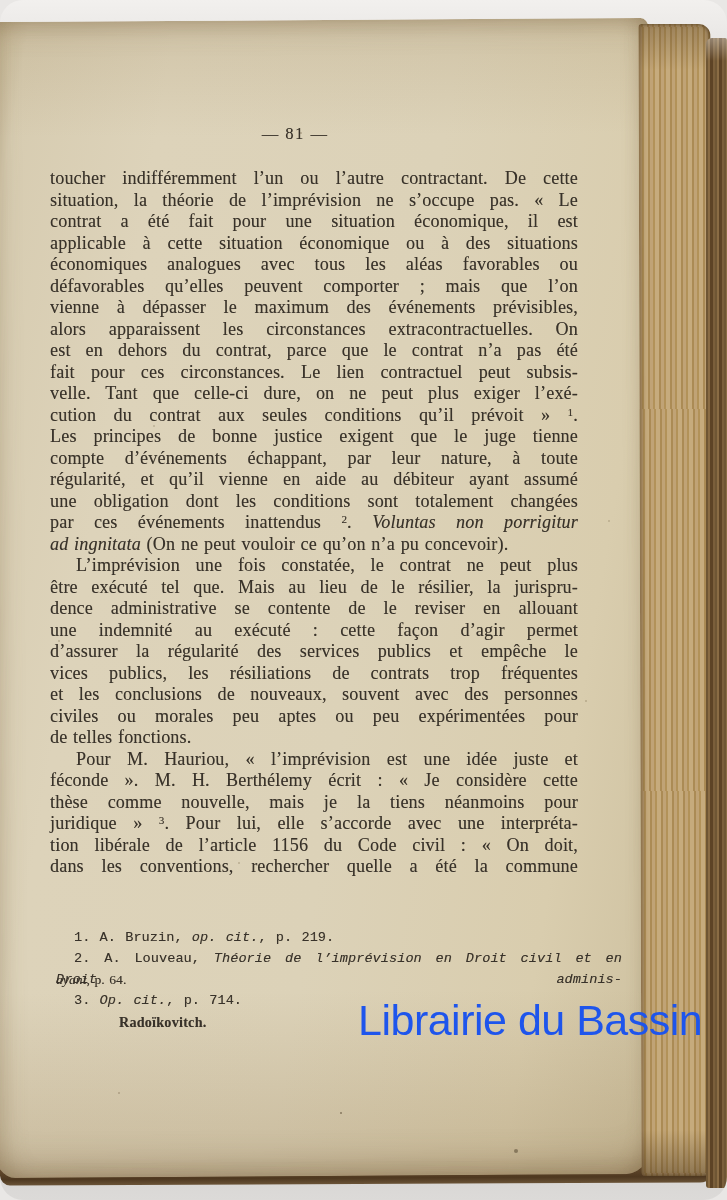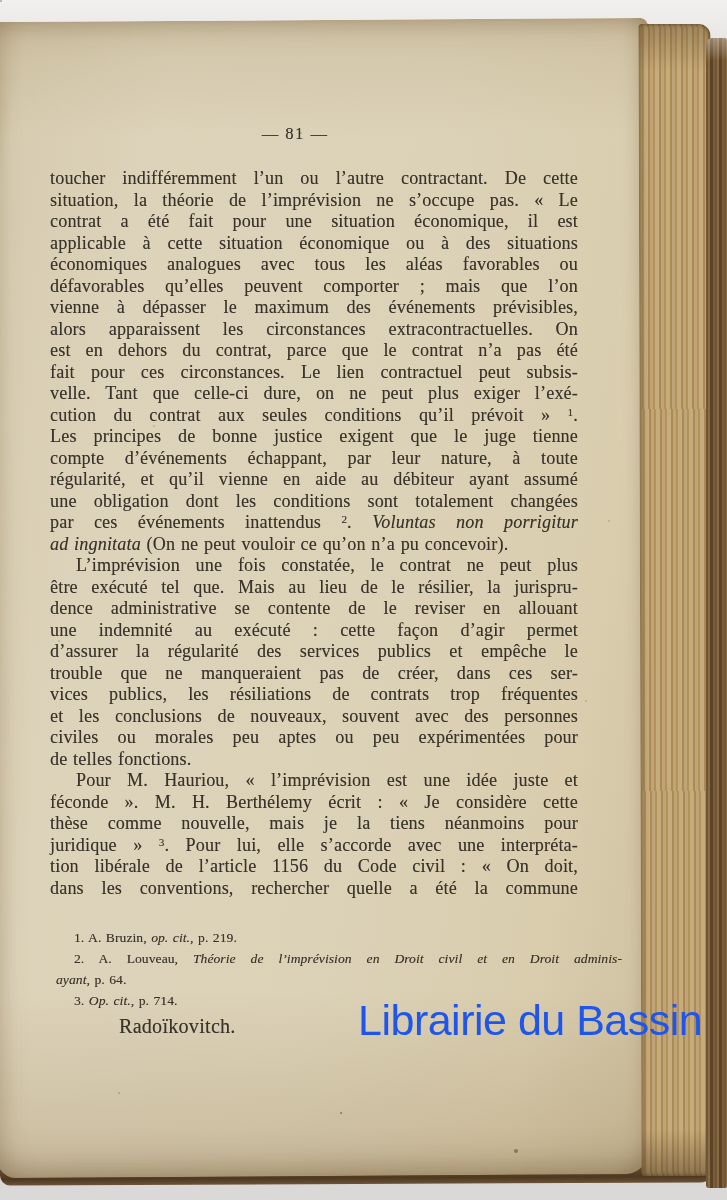--- a/index.html
+++ b/index.html
@@ -6,20 +6,21 @@
   body{
     width:727px;height:1200px;
     font-family:"Liberation Serif", serif;
     background:#e9e7e5;
     overflow:hidden;
   }
   .photo{
     position:relative;width:727px;height:1200px;
     background:linear-gradient(180deg,#f2f0ee 0%,#eae8e6 3%,#e6e4e2 80%,#d2d0ce 94%,#dcdad8 100%);
     overflow:hidden;
+    border-radius:23px;
   }
   
   .bottom-cover{
     position:absolute;left:0px;top:1164px;width:716px;height:20px;
     background:linear-gradient(180deg,#6b4f30 0%,#4e3820 70%,#6a5337 100%);
     border-radius:0 0 16px 10px;
     transform:rotate(-0.25deg);
     z-index:1;
   }
   
@@ -89,24 +90,24 @@
   }
   .line.ragged{text-align:right;text-align-last:left;word-spacing:1px;}
   .body .ind{text-indent:26px;}
   .it{font-style:italic;}
   .sup{font-size:11px;line-height:0;position:relative;top:-5px;}
   .footnotes{
     position:absolute;left:56px;top:927px;width:566px;z-index:5;
     font-size:13.5px;word-spacing:2.5px;letter-spacing:.1px;
   }
   .footnotes .line{line-height:21px;height:21px;}
-  .footnotes .ind{text-indent:18px;}
+  .footnotes .ind{text-indent:18px;font-family:Liberation Mono, monospace;}
   .signature{
     position:absolute;left:119px;top:1015px;z-index:5;
-    font-size:20px;font-weight:normal;letter-spacing:.3px;
+    font-size:14px;font-weight:bold;letter-spacing:.3px;
   }
   .watermark{
     position:absolute;left:358px;top:996px;z-index:8;
     font-family:"Liberation Sans", sans-serif;
     font-size:43px;font-weight:400;white-space:nowrap;
     letter-spacing:-0.5px;
     text-align:center;
   }
 </style>
 </head>
@@ -141,21 +142,20 @@
         <div class="line"><span>une obligation dont les conditions sont totalement changées</span></div>
         <div class="line"><span>par ces événements inattendus </span><span class="sup">2</span><span>. </span><span class="it">Voluntas non porrigitur</span></div>
         <div class="line ragged"><span class="it">ad ingnitata</span><span> (On ne peut vouloir ce qu’on n’a pu concevoir).</span></div>
       </div>
       <div class="para">
         <div class="line ind"><span>L’imprévision une fois constatée, le contrat ne peut plus</span></div>
         <div class="line"><span>être exécuté tel que. Mais au lieu de le résilier, la jurispru-</span></div>
         <div class="line"><span>dence administrative se contente de le reviser en allouant</span></div>
         <div class="line"><span>une indemnité au exécuté : cette façon d’agir permet</span></div>
         <div class="line"><span>d’assurer la régularité des services publics et empêche le</span></div>
-        <div class="line"><span>trouble que ne manqueraient pas de créer, dans ces ser-</span></div>
         <div class="line"><span>vices publics, les résiliations de contrats trop fréquentes</span></div>
         <div class="line"><span>et les conclusions de nouveaux, souvent avec des personnes</span></div>
         <div class="line"><span>civiles ou morales peu aptes ou peu expérimentées pour</span></div>
         <div class="line ragged"><span>de telles fonctions.</span></div>
       </div>
       <div class="para">
         <div class="line ind"><span>Pour M. Hauriou, « l’imprévision est une idée juste et</span></div>
         <div class="line"><span>féconde ». M. H. Berthélemy écrit : « Je considère cette</span></div>
         <div class="line"><span>thèse comme nouvelle, mais je la tiens néanmoins pour</span></div>
         <div class="line"><span>juridique » </span><span class="sup">3</span><span>. Pour lui, elle s’accorde avec une interpréta-</span></div>

